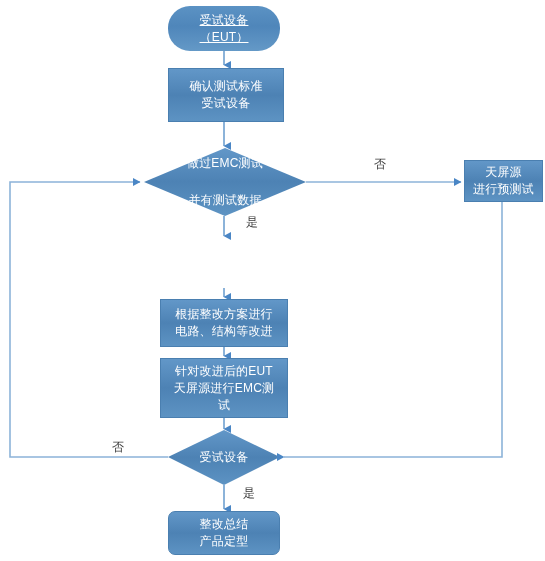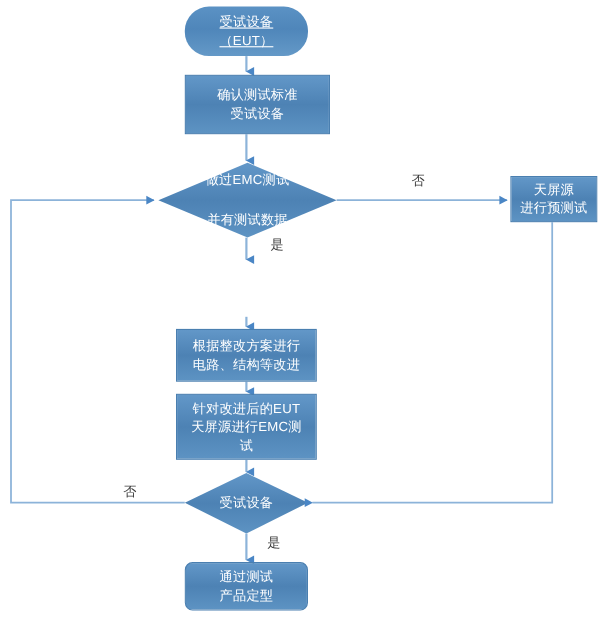--- a/index.html
+++ b/index.html
@@ -117,21 +117,21 @@
     <path d="M168,457 L10,457 L10,182 L140,182" fill="none" stroke="#8cb3d9" stroke-width="1.6" marker-end="url(#arrowRight)"></path>
 
     <path d="M502,202 L502,457 L284,457" fill="none" stroke="#8cb3d9" stroke-width="1.6" marker-end="url(#arrowLeft)"></path>
   </svg>
 
   <div class="node n-term" style="left:168px; top:6px; width:112px; height:45px;text-decoration:underline;">
     <span class="ln">受试设备</span>
     <span class="ln">（EUT）</span>
   </div>
 
-  <div class="node n-proc" style="left:168px; top:68px; width:132px; height:54px;">
+  <div class="node n-proc" style="left:168px; top:68px; width:116px; height:54px;">
     <span class="ln">确认测试标准</span>
     <span class="ln">受试设备</span>
   </div>
 
   <div class="node n-dec" style="left:160px; top:155px; width:130px; height:54px;">
     <span class="ln">做过EMC测试</span>
     <span class="ln">并有测试数据</span>
   </div>
 
   <div class="node n-proc" style="left:464px; top:160px; width:79px; height:42px;">
@@ -149,21 +149,21 @@
     <span class="ln">针对改进后的EUT</span>
     <span class="ln">天屏源进行EMC测</span>
     <span class="ln">试</span>
   </div>
 
   <div class="node n-dec" style="left:178px; top:446px; width:92px; height:22px;">
     <span class="ln">受试设备</span>
   </div>
 
   <div class="node n-proc-round" style="left:168px; top:511px; width:112px; height:44px;">
-    <span class="ln">通过测试</span>
+    <span class="ln">整改总结</span>
     <span class="ln">产品定型</span>
   </div>
 
   <div class="edge-label" style="left:374px; top:157px;">否</div>
   <div class="edge-label" style="left:246px; top:215px;">是</div>
   <div class="edge-label" style="left:112px; top:440px;">否</div>
   <div class="edge-label" style="left:243px; top:486px;">是</div>
 
 </div>
 

